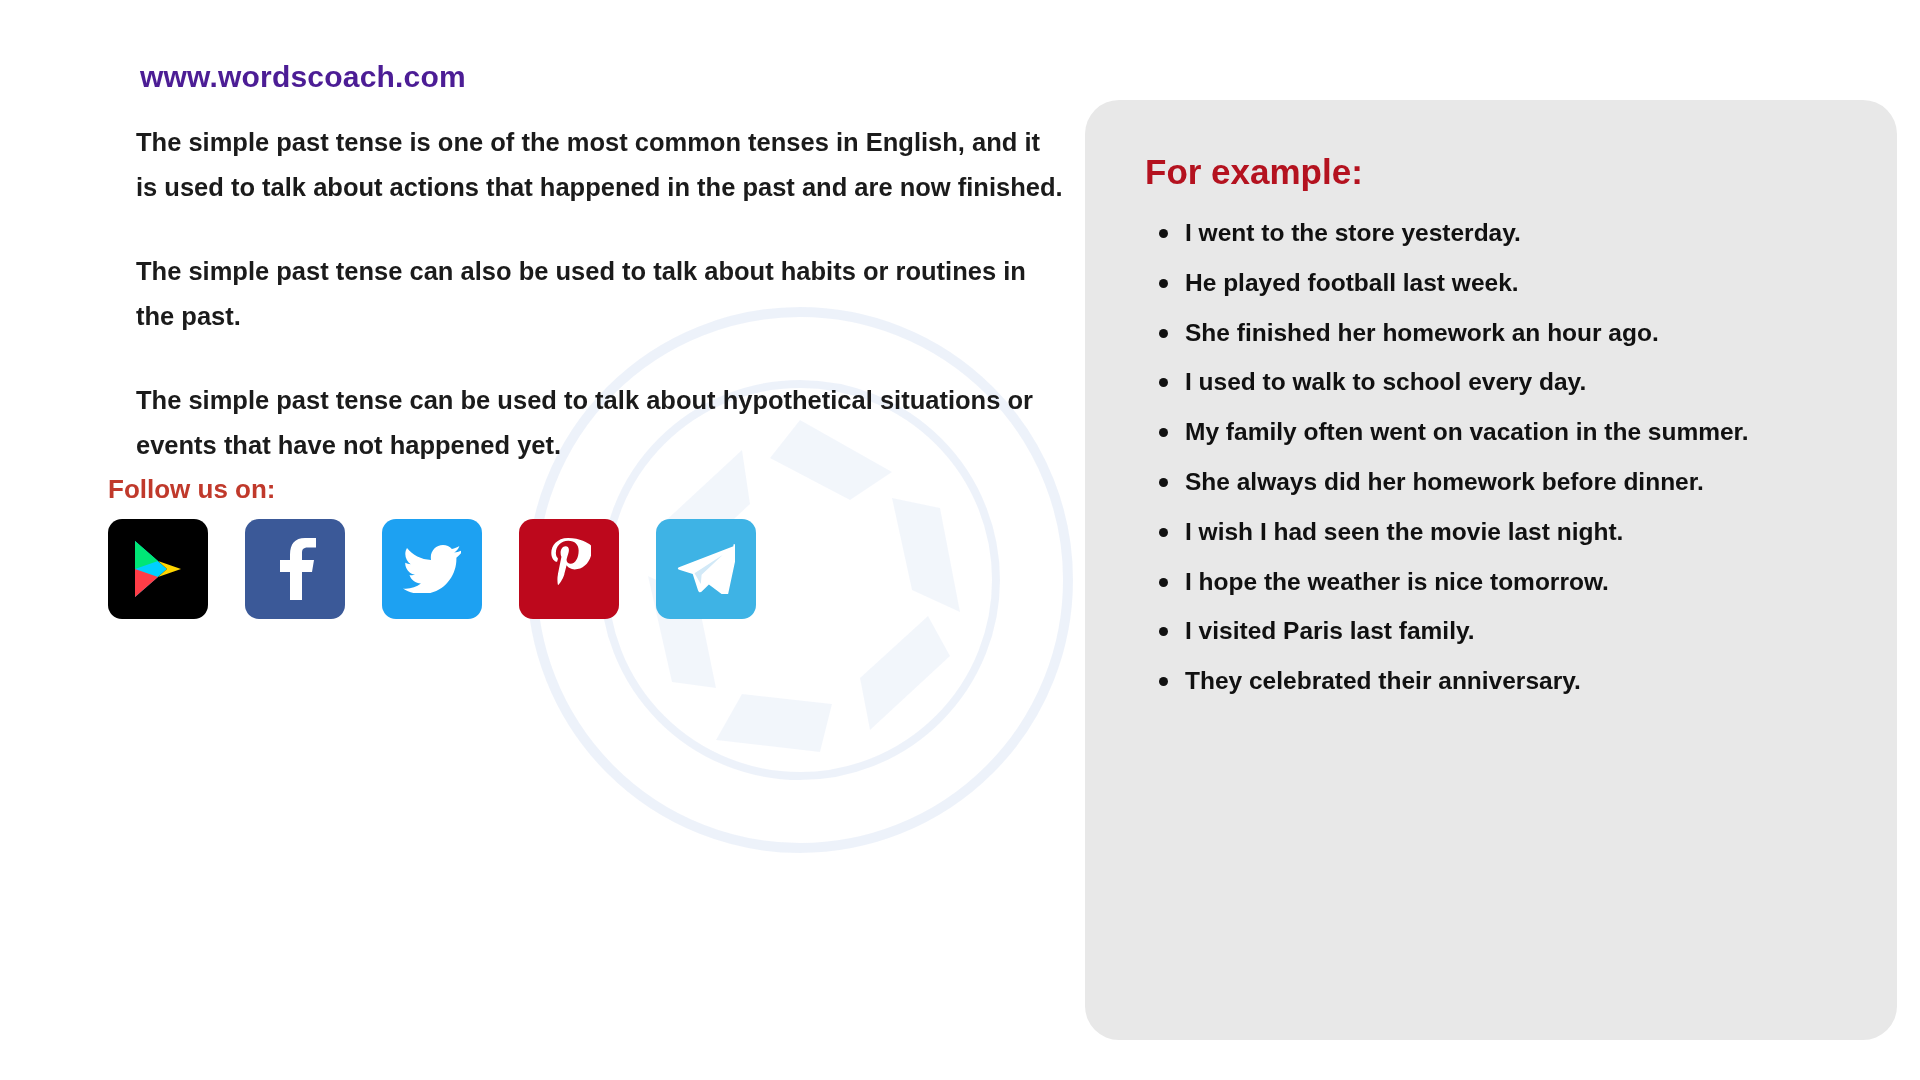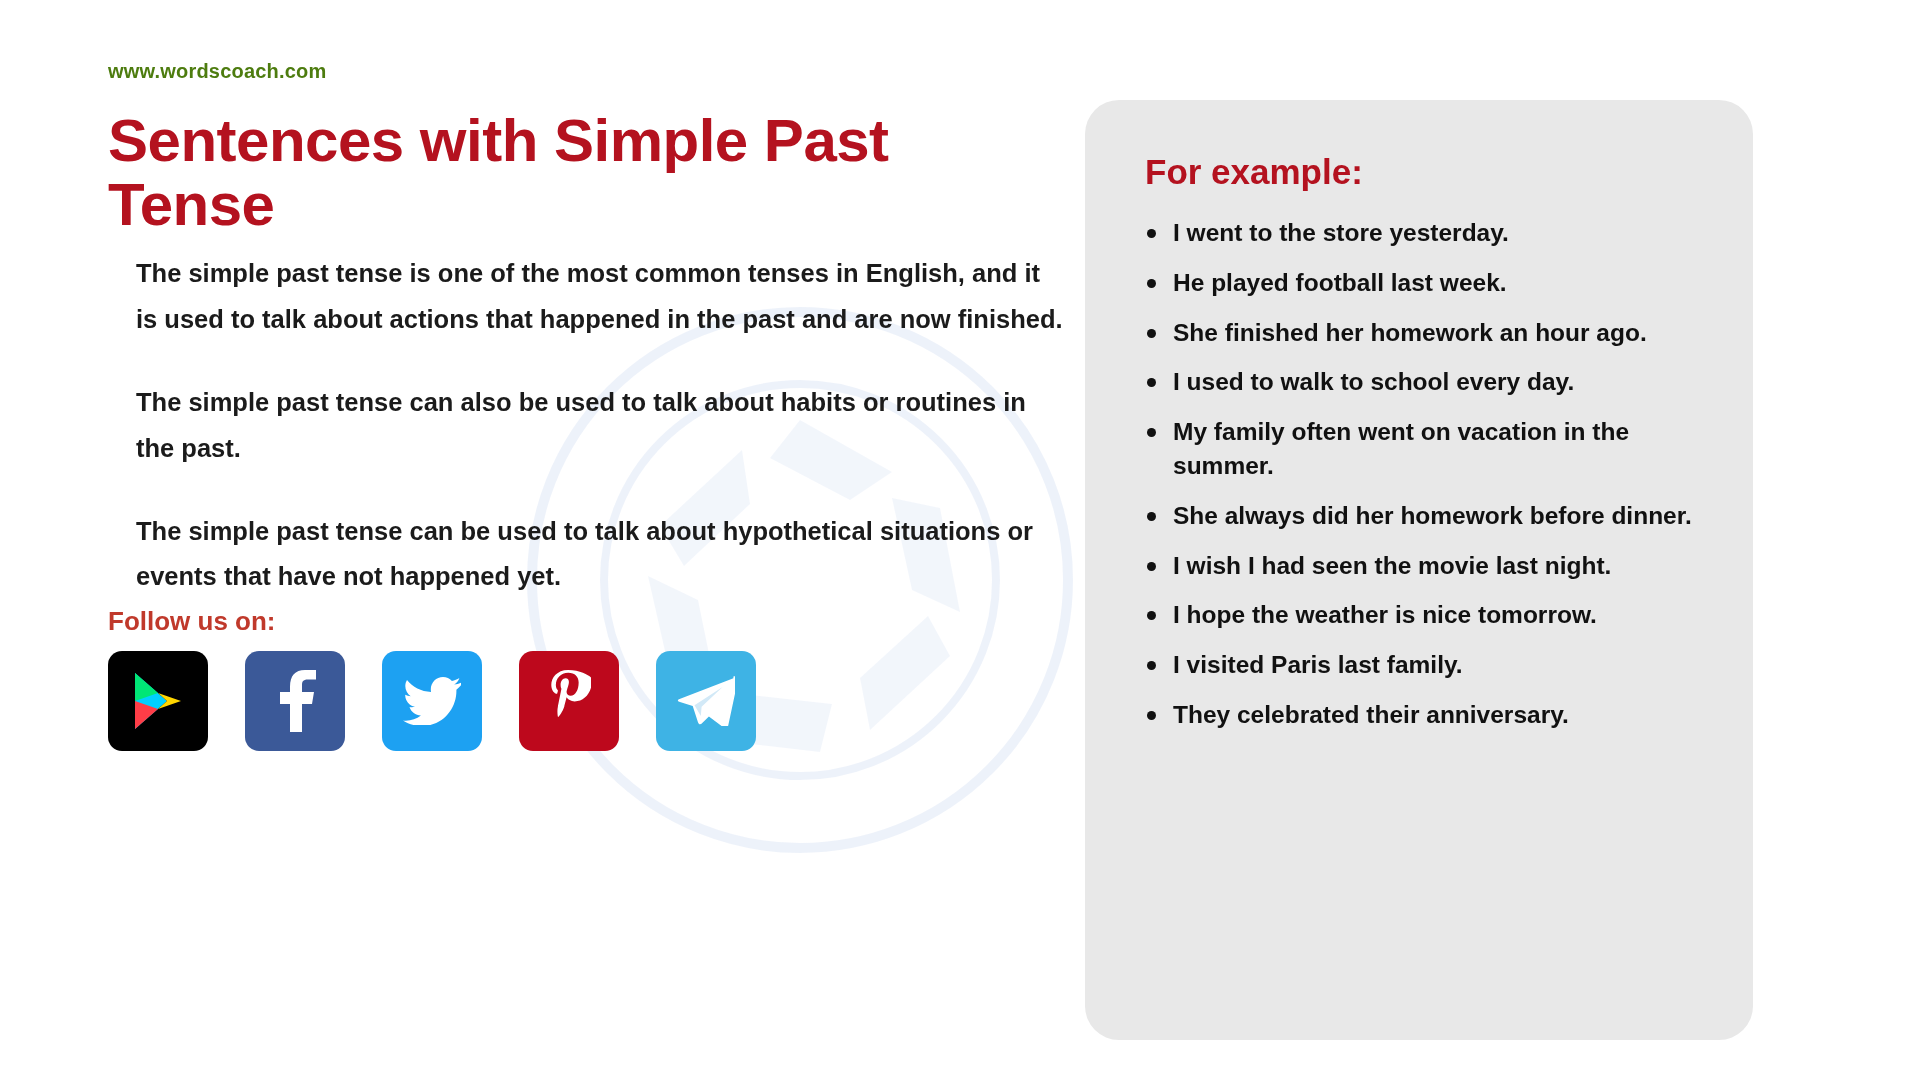--- a/index.html
+++ b/index.html
@@ -29,25 +29,26 @@
   }
 
   
   .left-col {
     position: absolute;
     left: 108px;
     top: 60px;
     width: 960px;
   }
   .site-url {
-    font-size: 20px;
-    font-weight: 700;
-    color: #4d7c0f;
+    font-size: 30px;
+    font-weight: 700;
+    color: #4c1d95;
     letter-spacing: 0.2px;
     margin-bottom: 26px;
+    margin-left: 32px;
   }
   .headline {
     font-size: 60px;
     line-height: 1.07;
     font-weight: 700;
     color: #b4121f;
     letter-spacing: -0.5px;
     margin-bottom: 14px;
   }
   .body-para {
@@ -86,36 +87,36 @@
   .badge-fb { background: #3b5998; }
   .badge-tw { background: #1da1f2; }
   .badge-pin { background: #bd081c; }
   .badge-tg { background: #3eb3e5; }
 
   
   .example-card {
     position: absolute;
     left: 1085px;
     top: 100px;
-    width: 668px;
+    width: 812px;
     height: 940px;
     background: #e8e8e8;
     border-radius: 34px;
     padding: 52px 40px 20px 46px;
   }
   .example-title {
     font-size: 35px;
     font-weight: 700;
     color: #b4121f;
     margin-bottom: 24px;
     margin-left: 14px;
   }
   .example-list {
     list-style: none;
-    margin: 0;
+    margin: 12px;
     padding: 0;
   }
   .example-item {
     position: relative;
     padding-left: 42px;
     font-size: 24.5px;
     line-height: 1.38;
     font-weight: 700;
     color: #111111;
     margin-bottom: 16px;
@@ -152,21 +153,20 @@
       <text font-family="'Liberation Sans', sans-serif" font-size="52" font-weight="bold" fill="#ffffff" letter-spacing="8">
         <textPath href="#wmArc" startOffset="14%">WORDS COACH</textPath>
       </text>
     </svg>
   </div>
 
   <div class="left-col">
 
     <div class="site-url">www.wordscoach.com</div>
 
-    <h1 class="headline">Sentences with Simple Past Tense</h1>
 
     <p class="body-para">The simple past tense is one of the most common tenses in English, and it is used to talk about actions that happened in the past and are now finished.</p>
     <p class="body-para">The simple past tense can also be used to talk about habits or routines in the past.</p>
     <p class="body-para">The simple past tense can be used to talk about hypothetical situations or events that have not happened yet.</p>
 
     <div class="follow-label">Follow us on:</div>
 
     <div class="social-row">
 
       <div class="social-badge badge-play">

